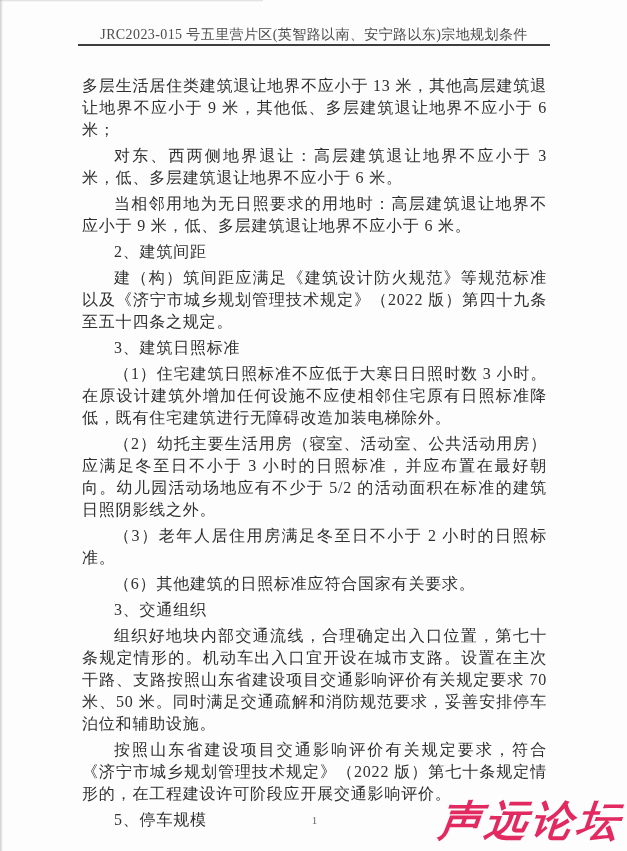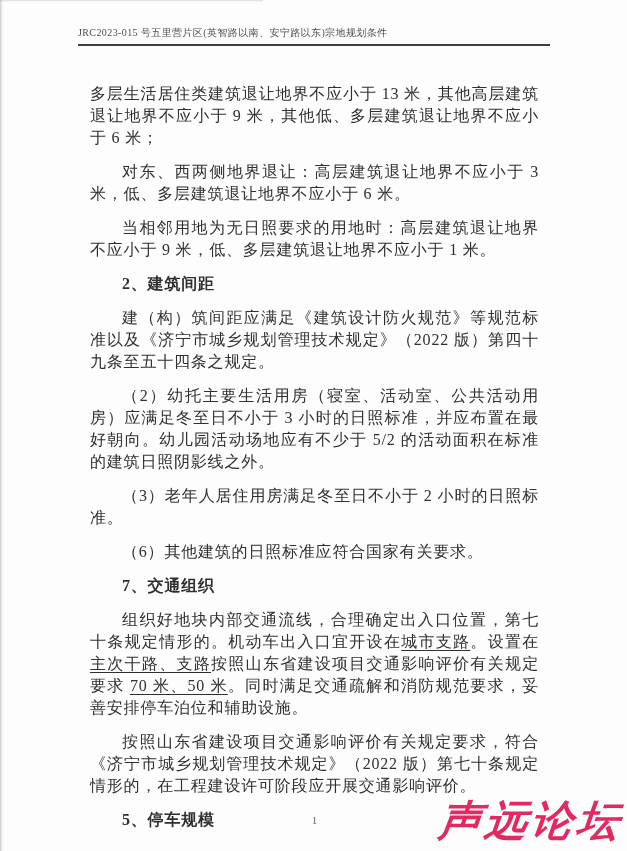--- a/index.html
+++ b/index.html
@@ -15,44 +15,44 @@
     position: absolute; left: 0; top: 0; bottom: 0; width: 3px;
     background: linear-gradient(to right, rgba(120,120,120,0.35), rgba(120,120,120,0));
   }
   .edge-top {
     position: absolute; left: 0; top: 0; height: 2px; width: 42%;
     background: linear-gradient(to bottom, rgba(140,140,140,0.30), rgba(140,140,140,0));
   }
   .header-title {
     position: absolute;
     top: 26px; left: 78px; width: 472px;
-    text-align: left;
-    font-size: 10px;
+    text-align: center;
+    font-size: 14px;
     color: #4c4c4c;
     letter-spacing: 0.4px;
     white-space: nowrap;
   }
   .header-rule {
     position: absolute;
     top: 44px; left: 78px; width: 472px; height: 2px;
     background: #3e3e3e;
   }
   .doc-body {
     position: absolute;
     top: 71px; left: 78px; width: 473px;
     font-size: 16px;
     line-height: 22px;
     color: #303030;
     text-align: justify;
     letter-spacing: 0.8px;
   }
-  .para { margin: 12px; text-indent: 0; }
+  .para { margin: 4px; text-indent: 0; }
   .para.indent { text-indent: 2em; }
-  .para.heading { font-weight: bold; }
-  .seg-u { text-decoration: underline; text-underline-offset: 3px; }
+  .para.heading { font-weight: normal; }
+  .seg-u { text-underline-offset: 3px; }
   .page-number {
     position: absolute;
     top: 814px; left: 78px; width: 473px;
     text-align: center;
     font-size: 11px;
     color: #6a6a6a;
   }
   .watermark {
     position: absolute;
     right: 4px; bottom: 2px;
@@ -73,27 +73,29 @@
   <div class="edge-left"></div>
   <div class="edge-top"></div>
 
   <div class="header-title">JRC2023-015 号五里营片区(英智路以南、安宁路以东)宗地规划条件</div>
 
   <div class="header-rule"></div>
 
   <div class="doc-body" style="color: rgb(48, 48, 48);">
       <p class="para"><span>多层生活居住类建筑退让地界不应小于 13 米，其他高层建筑退让地界不应小于 9 米，其他低、多层建筑退让地界不应小于 6 米；</span></p>
       <p class="para indent"><span>对东、西两侧地界退让：高层建筑退让地界不应小于 3 米，低、多层建筑退让地界不应小于 6 米。</span></p>
-      <p class="para indent"><span>当相邻用地为无日照要求的用地时：高层建筑退让地界不应小于 9 米，低、多层建筑退让地界不应小于 1 米。</span></p>
+      <p class="para indent"><span>当相邻用地为无日照要求的用地时：高层建筑退让地界不应小于 9 米，低、多层建筑退让地界不应小于 6 米。</span></p>
       <p class="para indent heading"><span>2、建筑间距</span></p>
       <p class="para indent"><span>建（构）筑间距应满足《建筑设计防火规范》等规范标准以及《济宁市城乡规划管理技术规定》（2022 版）第四十九条至五十四条之规定。</span></p>
+      <p class="para indent heading"><span>3、建筑日照标准</span></p>
+      <p class="para indent"><span>（1）住宅建筑日照标准不应低于大寒日日照时数 3 小时。在原设计建筑外增加任何设施不应使相邻住宅原有日照标准降低，既有住宅建筑进行无障碍改造加装电梯除外。</span></p>
       <p class="para indent"><span>（2）幼托主要生活用房（寝室、活动室、公共活动用房）应满足冬至日不小于 3 小时的日照标准，并应布置在最好朝向。幼儿园活动场地应有不少于 5/2 的活动面积在标准的建筑日照阴影线之外。</span></p>
       <p class="para indent"><span>（3）老年人居住用房满足冬至日不小于 2 小时的日照标准。</span></p>
       <p class="para indent"><span>（6）其他建筑的日照标准应符合国家有关要求。</span></p>
-      <p class="para indent heading"><span>7、交通组织</span></p>
+      <p class="para indent heading"><span>3、交通组织</span></p>
       <p class="para indent"><span>组织好地块内部交通流线，合理确定出入口位置，第七十条规定情形的。机动车出入口宜开设在</span><span class="seg-u">城市支路</span><span>。设置在</span><span class="seg-u">主次干路、支路</span><span>按照山东省建设项目交通影响评价有关规定要求 </span><span class="seg-u">70 米、50 米</span><span>。同时满足交通疏解和消防规范要求，妥善安排停车泊位和辅助设施。</span></p>
       <p class="para indent"><span>按照山东省建设项目交通影响评价有关规定要求，符合《济宁市城乡规划管理技术规定》（2022 版）第七十条规定情形的，在工程建设许可阶段应开展交通影响评价。</span></p>
       <p class="para indent heading"><span>5、停车规模</span></p>
     </div>
 
   <div class="page-number">1</div>
 
   <div class="watermark" style="color: rgb(226, 42, 96);">声远论坛</div>
 </div>
 

